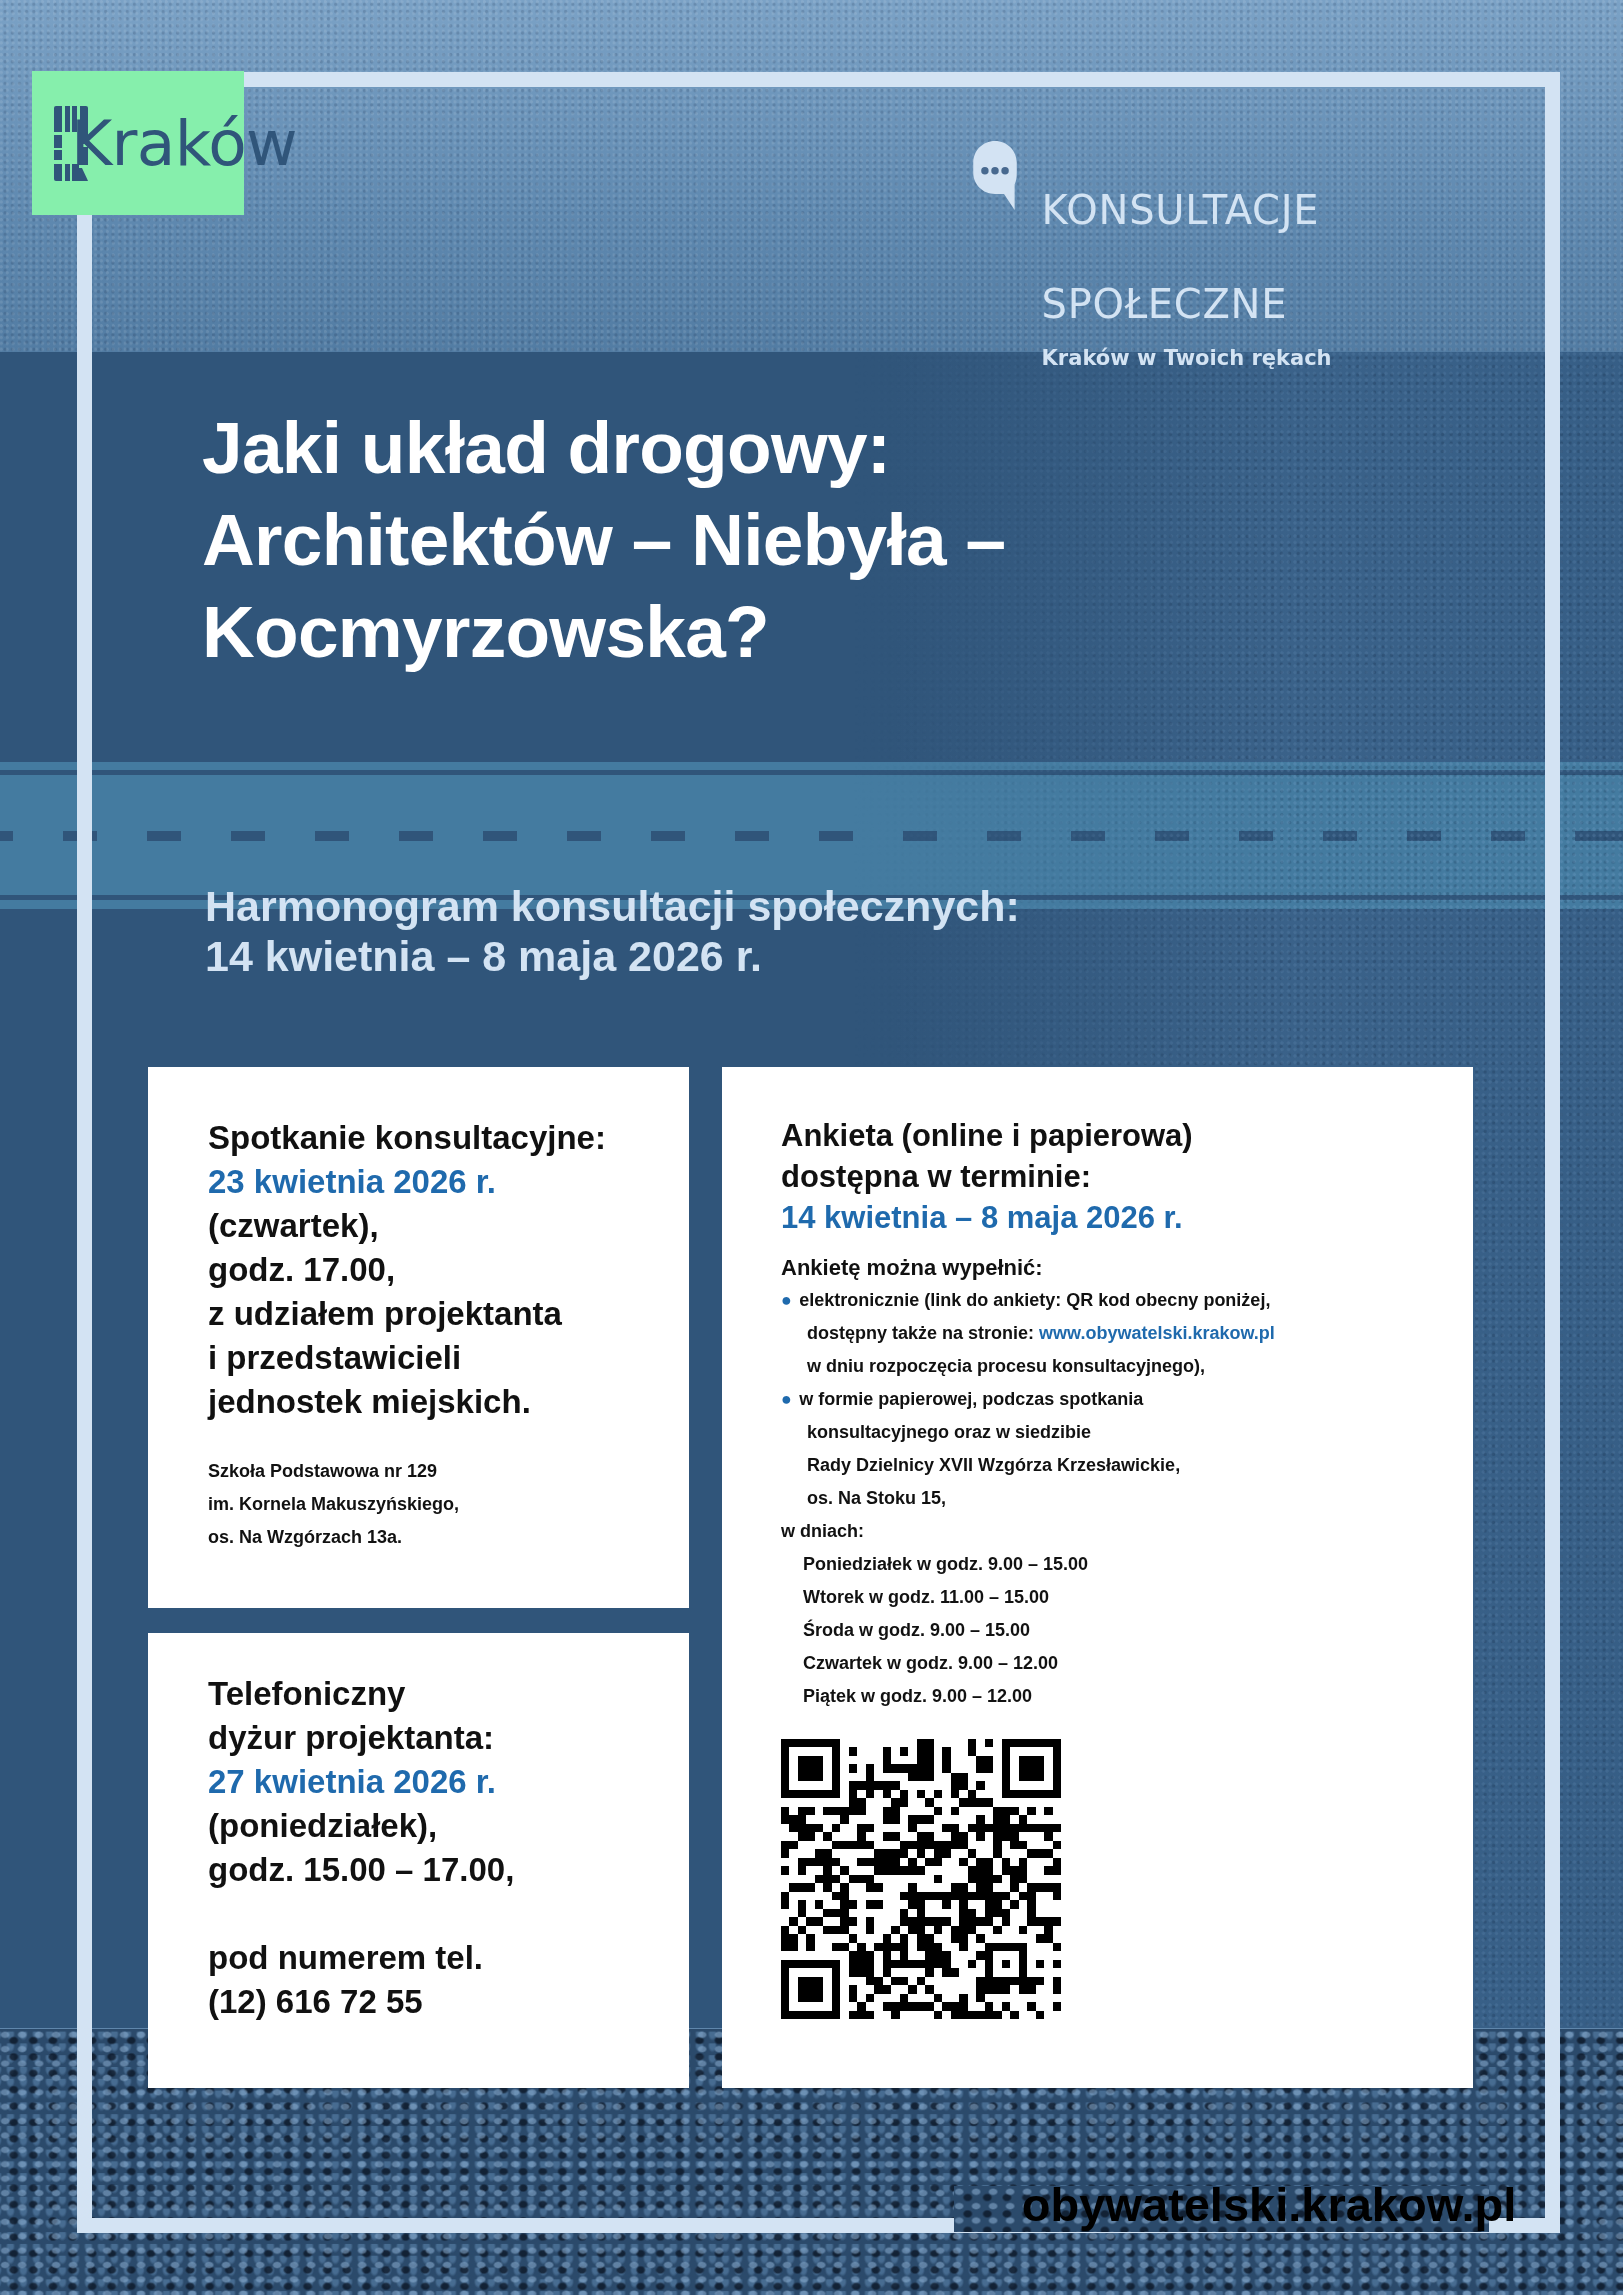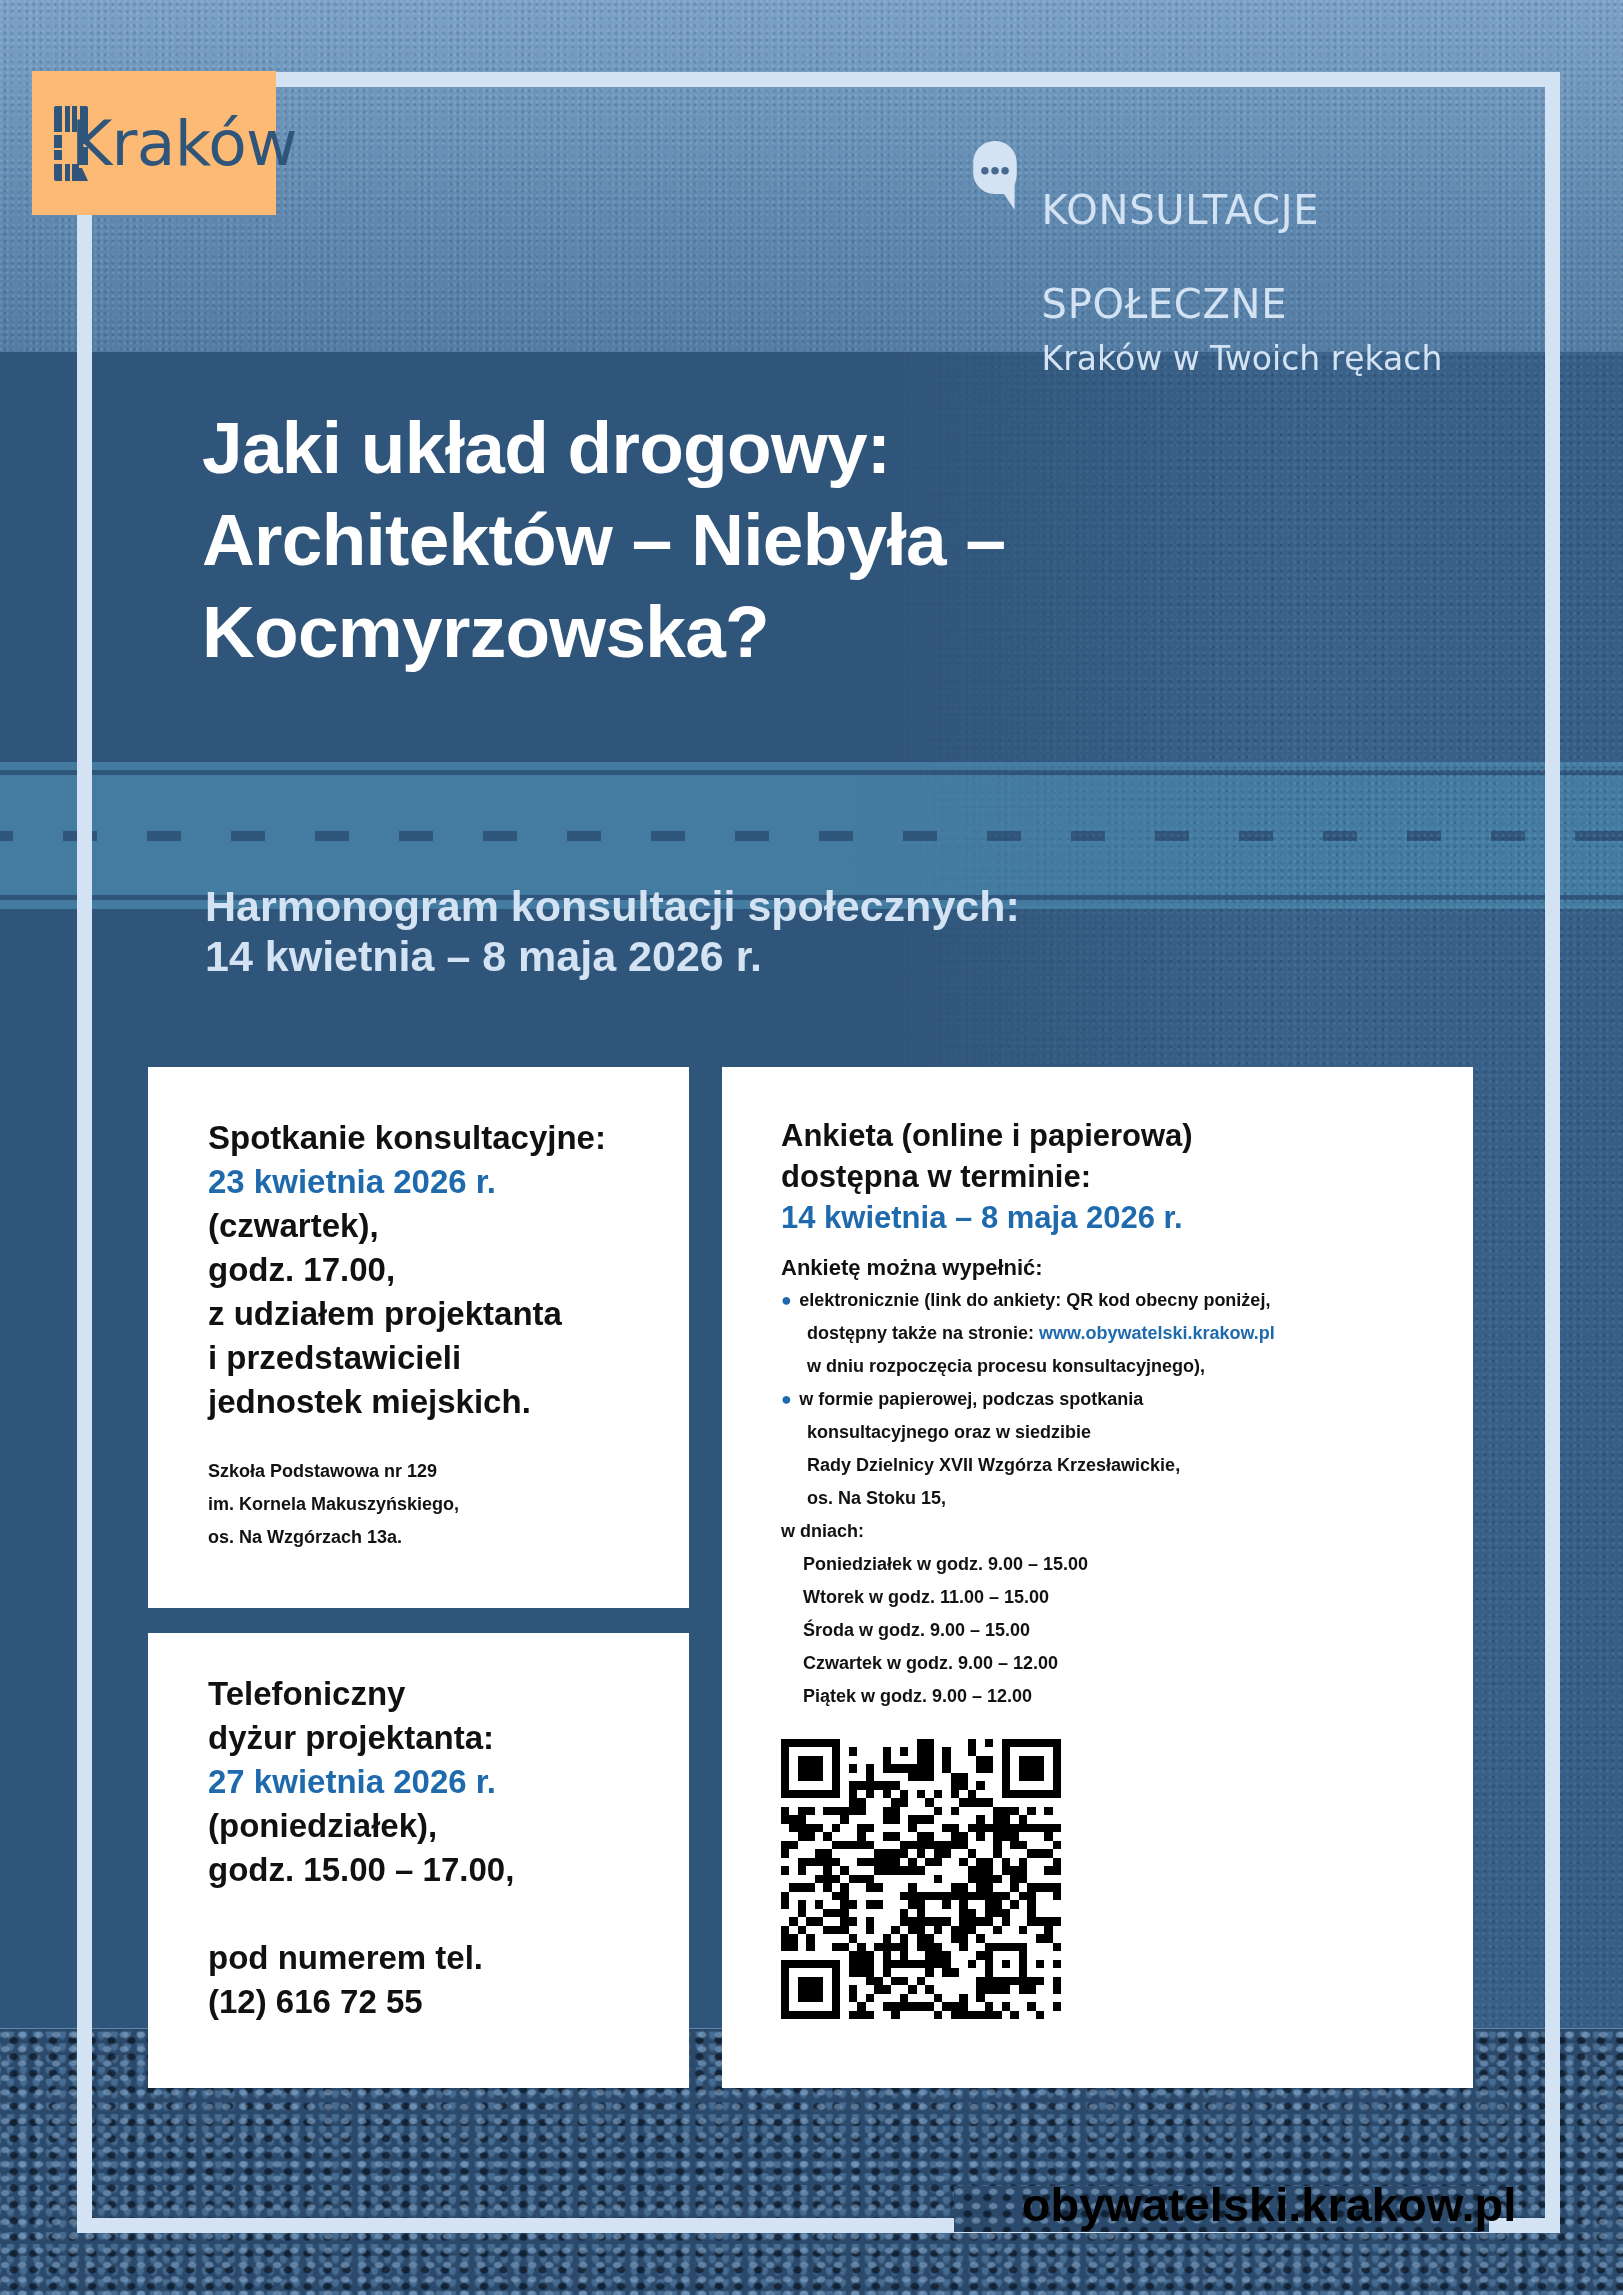--- a/index.html
+++ b/index.html
@@ -39,32 +39,32 @@
       radial-gradient(ellipse at 30% 40%, rgba(140,175,210,0.55) 0 3.3px, transparent 5.2px) 0 0/17px 14.4px,
       radial-gradient(ellipse at 70% 70%, rgba(10,20,35,0.75) 0 3.3px, transparent 5.2px) 0 0/19.6px 16.4px,
       radial-gradient(ellipse at 50% 20%, rgba(90,130,170,0.6) 0 2.6px, transparent 4.6px) 3.9px 2.6px/13px 11.8px,
       #2b4a6b; }
 
   
   .frame { position:absolute; left:77px; top:72px; width:1453px; height:2131px;
     border:15.7px solid #d3e3f3; box-sizing:content-box; }
 
   
-  .logo-box { position:absolute; left:32px; top:71px; width:244px; height:144px; background:#fdba74;
+  .logo-box { position:absolute; left:32px; top:71px; width:212px; height:144px; background:#86efac;
     display:flex; align-items:center; gap:17px; padding-left:22px; box-sizing:border-box; }
   .logo-mark { width:34px; height:75px; position:relative; }
   .logo-mark span { position:absolute; background:#30557a; }
   .logo-text { font-size:63px; font-weight:400; color:#30557a; letter-spacing:-0.7px; font-family:"DejaVu Sans", sans-serif; }
 
   
   .badge { position:absolute; left:968px; top:141px; display:flex; align-items:flex-start; gap:19.6px; }
   .bubble { width:54px; height:69px; position:relative; margin-top:0; }
   .badge-text { color:#d3e3f3; font-family:"DejaVu Sans", sans-serif; }
   .badge-t1 { font-size:40px; font-weight:400; line-height:50px; letter-spacing:0.7px;margin-top:44px; }
-  .badge-t2 { font-size:33px; font-weight:400; line-height:37px; margin-top:10.5px; }
+  .badge-t2 { font-size:21px; font-weight:700; line-height:37px; margin-top:10.5px; }
 
   
   .title { position:absolute; left:202px; top:402px; width:1178px; color:#ffffff;
     font-size:73px; font-weight:700; line-height:92px; font-family:"Liberation Sans", sans-serif; letter-spacing:-0.7px; }
   .title div { white-space:nowrap; }
 
   
   .schedule { position:absolute; left:205px; top:881px; color:#d3e3f3; font-size:43px; font-weight:700;
     line-height:50px; font-family:"Liberation Sans", sans-serif; }
 

